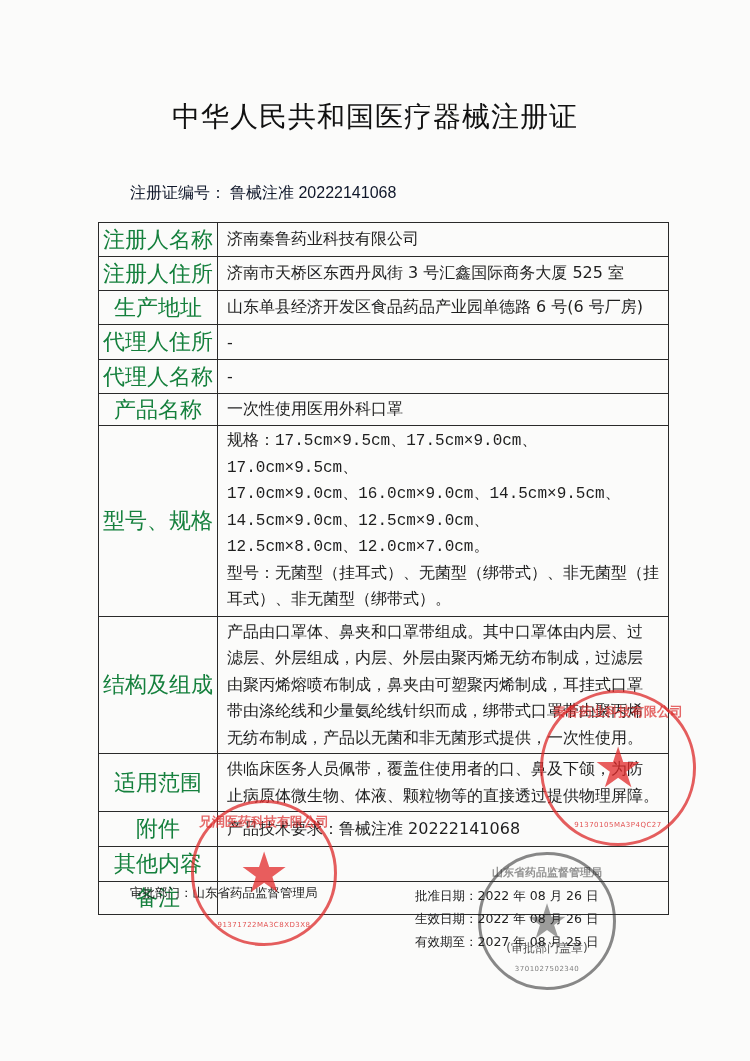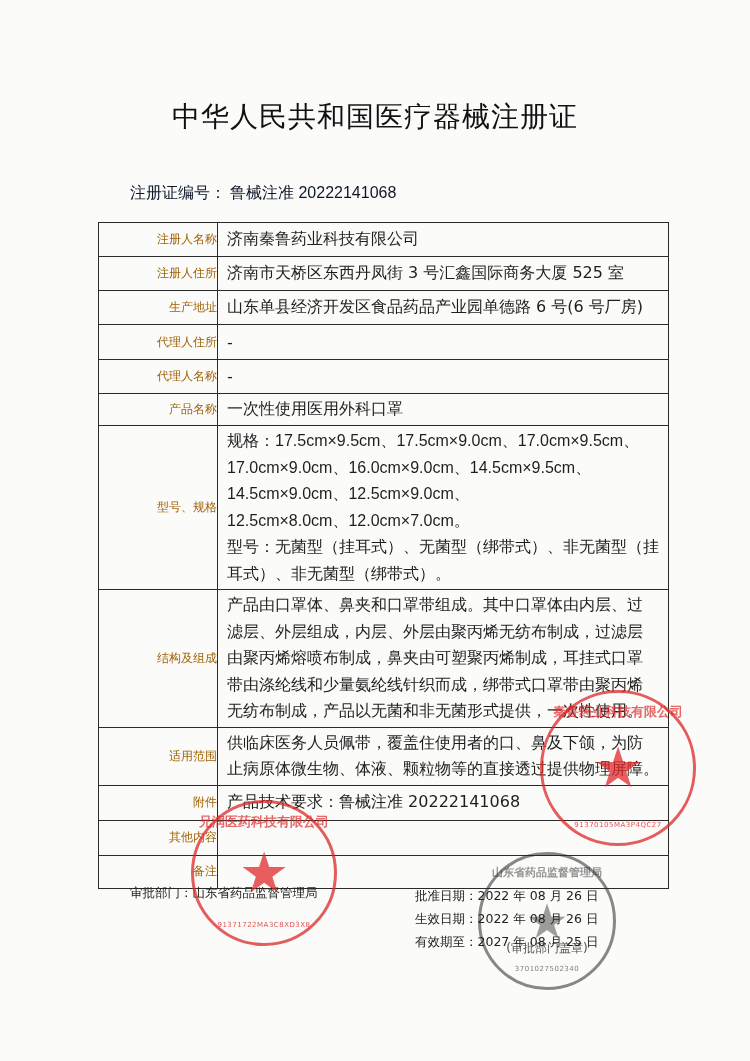--- a/index.html
+++ b/index.html
@@ -17,27 +17,27 @@
   }
   .reg-no .num { font-family:"Liberation Sans", sans-serif; margin-left:4px; }
   table.cert {
     position:absolute; top:222px; left:98px; width:571px;
     border-collapse:collapse; table-layout:fixed;
   }
   table.cert td {
     border:1.6px solid #2a2a2a; padding:0; vertical-align:middle;
   }
   td.label {
-    width:118px; text-align:right; font-size:12px; color:#a16207;
+    width:118px; text-align:center; font-size:22px; color:#15803d;
   }
   td.value {
     padding:0 0 0 9px !important; font-size:16px; color:#1e1e1e; text-align:left;
   }
   td.value.multi { line-height:26.5px; padding-top:2px !important; padding-bottom:2px !important; padding-right:6px !important; }
-  .mono { font-family:Liberation Sans, sans-serif; }
+  .mono { font-family:Liberation Mono, monospace; }
   .footer-left { position:absolute; top:885px; left:130px; font-size:12.5px; color:#222; }
   .footer-right { position:absolute; top:884px; left:415px; font-size:12.5px; color:#222; line-height:23px; }
   .stamp { position:absolute; border-radius:50%; pointer-events:none; }
   .stamp.red1 { left:191px; top:800px; width:140px; height:140px; border:3px solid rgba(220,40,40,0.75); }
   .stamp.red2 { left:540px; top:690px; width:150px; height:150px; border:3px solid rgba(220,40,40,0.75); }
   .stamp.black { left:478px; top:852px; width:132px; height:132px; border:3px solid rgba(40,40,40,0.55); }
   .stamp .star { position:absolute; left:50%; top:50%; transform:translate(-50%,-50%); font-size:56px; line-height:1; }
   .stamp.red1 .star, .stamp.red2 .star { color:rgba(225,40,40,0.75); }
   .stamp.black .star { color:rgba(40,40,40,0.45); font-size:48px; }
   .stamp .code { position:absolute; bottom:14px; left:0; width:100%; text-align:center; font-size:7px; letter-spacing:0.5px; }

